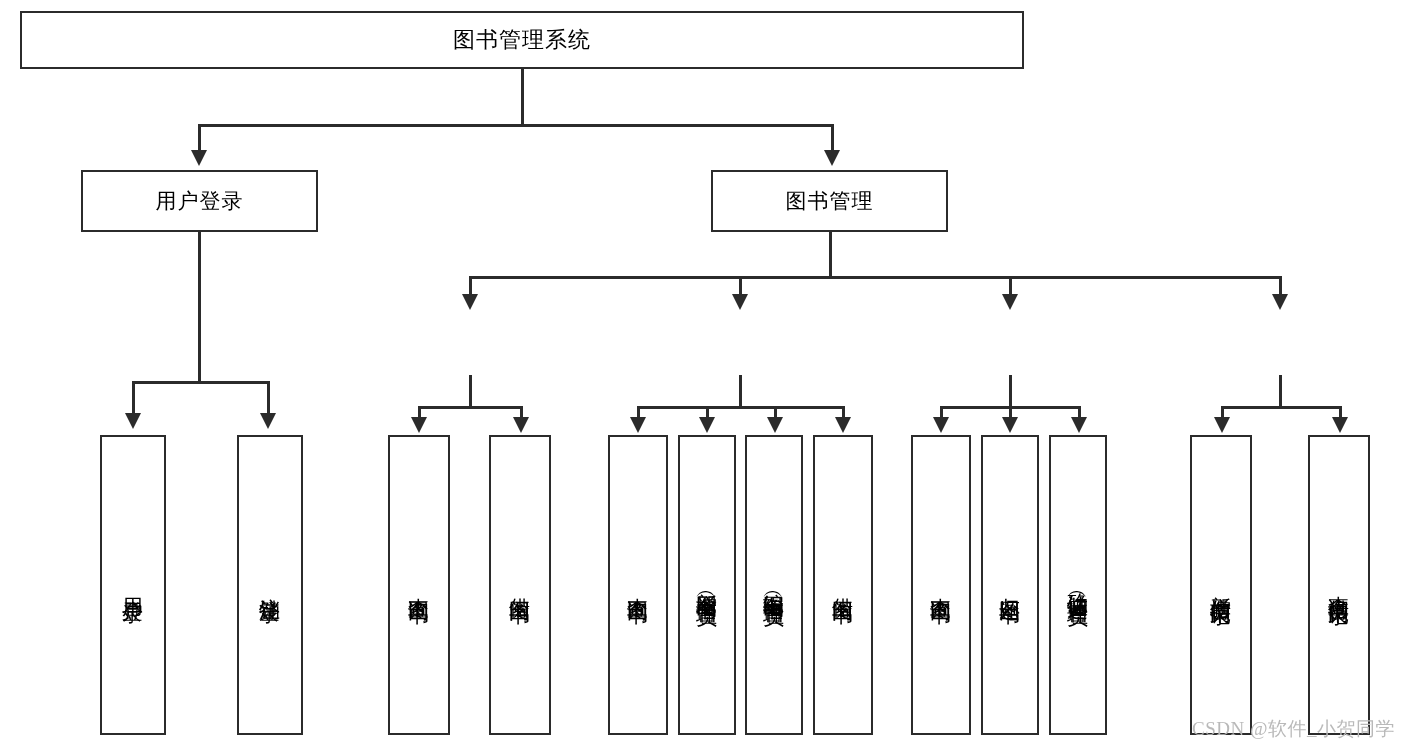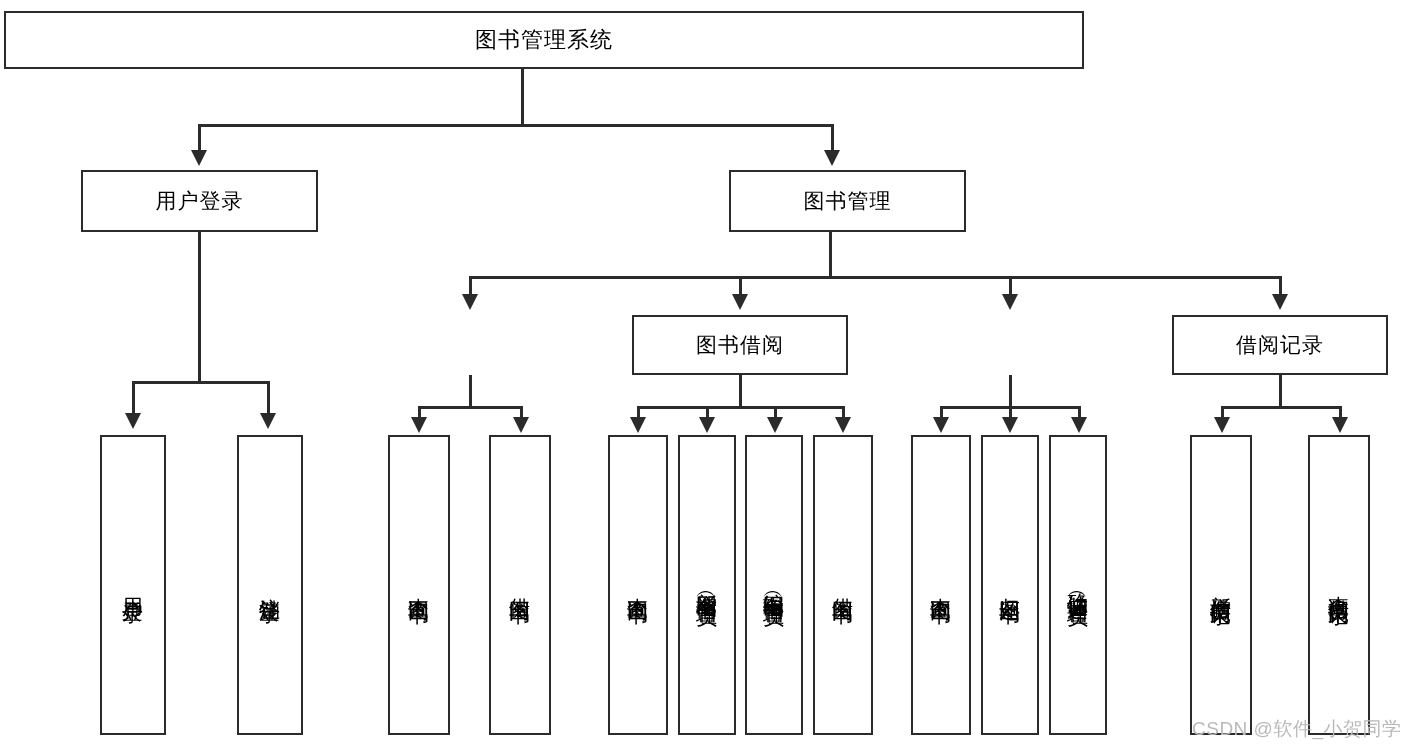--- a/index.html
+++ b/index.html
@@ -73,20 +73,21 @@
     z-index: 2;
   }
   
   .watermark {
     position: absolute;
     font-size: 19px;
     color: #b9b9b9;
     white-space: nowrap;
     z-index: 9;
     letter-spacing: 0.5px;
+    font-family: Liberation Serif, serif;
   }
 </style>
 </head>
 <body>
 
 <div id="canvas">
 
   <div class="edge edge-v" style="left:521px; top:69px; height:56px;"></div>
 
   <div class="edge edge-h" style="left:198px; top:124px; width:635px;"></div>
@@ -141,27 +142,25 @@
   <div class="edge edge-v" style="left:1078px; top:406px; height:12px;"></div>
   <div class="arrow" style="left:1071px; top:417px;"></div>
 
   <div class="edge edge-v" style="left:1279px; top:375px; height:32px;"></div>
   <div class="edge edge-h" style="left:1221px; top:406px; width:120px;"></div>
   <div class="edge edge-v" style="left:1221px; top:406px; height:12px;"></div>
   <div class="arrow" style="left:1214px; top:417px;"></div>
   <div class="edge edge-v" style="left:1339px; top:406px; height:12px;"></div>
   <div class="arrow" style="left:1332px; top:417px;"></div>
 
-  <div class="node node-h node-root" style="left:4px; top:11px; width:1080px; height:58px;">图书管理系统</div>
+  <div class="node node-h node-root" style="left:20px; top:11px; width:1004px; height:58px;">图书管理系统</div>
 
   <div class="node node-h" style="left:81px; top:170px; width:237px; height:62px;">用户登录</div>
-  <div class="node node-h" style="left:711px; top:170px; width:237px; height:62px;margin-left:18px;">图书管理</div>
-
-  <div class="node node-h" style="left:632px; top:315px; width:216px; height:60px;">图书借阅</div>
-  <div class="node node-h" style="left:1172px; top:315px; width:216px; height:60px;">借阅记录</div>
+  <div class="node node-h" style="left:711px; top:170px; width:237px; height:62px;">图书管理</div>
+
 
   <div class="node node-v" style="left:100px; top:435px; width:66px; height:300px;">
     <span class="vtext">用户登录</span>
   </div>
   <div class="node node-v" style="left:237px; top:435px; width:66px; height:300px;">
     <span class="vtext">注销登录</span>
   </div>
 
   <div class="node node-v" style="left:388px; top:435px; width:62px; height:300px;">
     <span class="vtext">查询图书</span>

